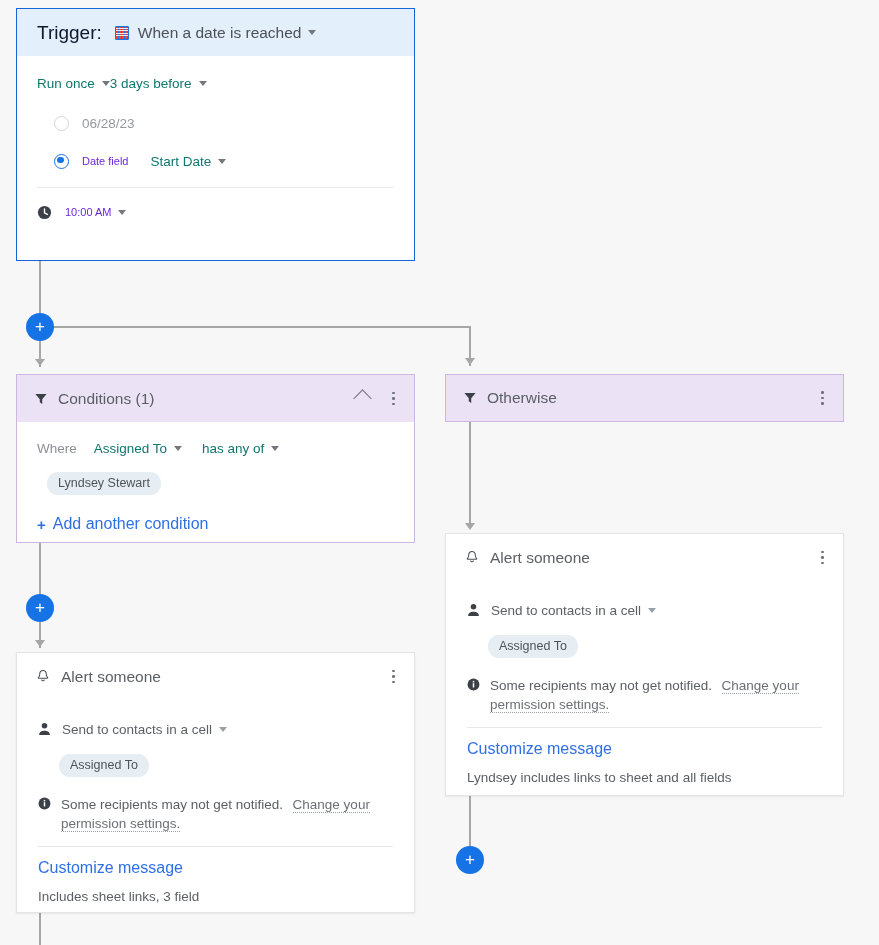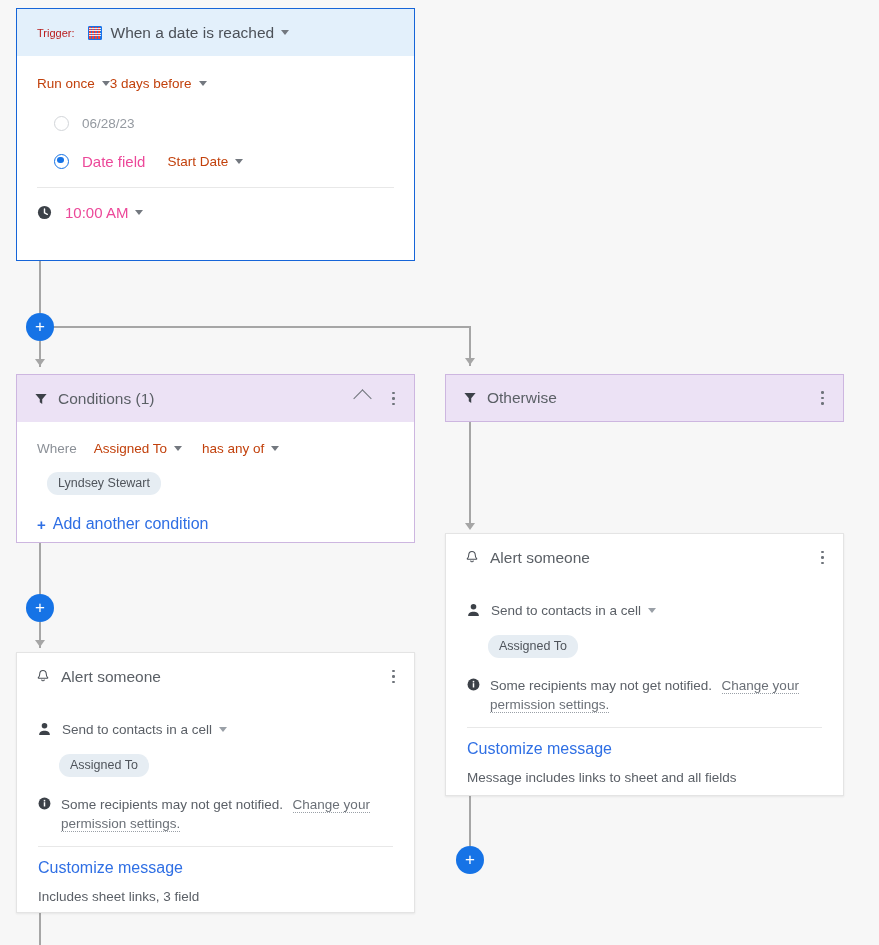--- a/index.html
+++ b/index.html
@@ -40,60 +40,60 @@
     align-items: center;
     box-sizing: border-box;
     height: 47px;
     padding: 0 14px 0 20px;
   }
   .hdr-trigger { background: #e3f0fb; }
   .hdr-cond    { background: #ece2f5; }
   .hdr-plain   { background: #ffffff; }
 
   .hdr-label {
-    color: #b91c1c;
-    font-size: 11px;
+    color: #0f172a;
+    font-size: 19px;
   }
   .hdr-title {
     color: #5b6066;
     font-size: 15.5px;
   }
   .hdr-title-strong {
     color: #4c5158;
     font-size: 15.5px;
   }
   .hdr-spacer { flex: 1 1 auto; }
 
   .body { padding: 12px 20px 16px 20px; }
 
   
   .row {
     display: flex;
     align-items: center;
     min-height: 26px;
   }
   .t-dropdown {
-    color: #c2410c;
+    color: #0f766e;
     font-size: 13.5px;
   }
   .t-muted {
     color: #9499a0;
     font-size: 13.5px;
   }
   .t-label {
     color: #8b9097;
     font-size: 13.5px;
   }
   .t-body {
     color: #5a5f66;
     font-size: 13.5px;
   }
   .t-dark {
-    color: #ec4899;
-    font-size: 15px;
+    color: #6d28d9;
+    font-size: 11px;
   }
 
   .caret {
     display: inline-block;
     margin-left: 7px;
     width: 0; height: 0;
     border-left: 4px solid transparent;
     border-right: 4px solid transparent;
     border-top: 5px solid #73787f;
     vertical-align: middle;
@@ -393,21 +393,21 @@
         <div style="margin-left:10px; line-height:18px;">
           <span class="t-body">Some recipients may not get notified.</span>
           <span class="dotted" style="margin-left:5px;">Change your permission settings.</span>
         </div>
       </div>
       <div class="divider" style="margin:13px 0 11px 0;"></div>
       <div class="row" style="min-height:20px;">
         <span class="link">Customize message</span>
       </div>
       <div class="row" style="margin-top:8px; min-height:20px;">
-        <span class="t-body">Message includes links to sheet and all fields</span>
+        <span class="t-body">Lyndsey includes links to sheet and all fields</span>
       </div>
     </div>
   </div>
 
   <div class="card card-plain" style="left:16px; top:652px; width:399px; height:261px;">
     <div class="hdr hdr-plain" style="padding:0 13px 0 19px;">
       <span class="ic" style="width:14px;height:15px;">
         <svg width="14" height="15" viewBox="0 0 16 17">
           <path d="M8 1.6c-2.2 0-3.7 1.6-3.7 3.8 0 2.9-1.1 3.8-1.7 4.5-.2.2 0 .6.3.6h10.2c.3 0 .5-.4.3-.6-.6-.7-1.7-1.6-1.7-4.5 0-2.2-1.5-3.8-3.7-3.8z" fill="none" stroke="#4c5158" stroke-width="1.2"></path>
           <path d="M6.5 11.8c0 .9.7 1.6 1.5 1.6s1.5-.7 1.5-1.6" fill="none" stroke="#4c5158" stroke-width="1.2"></path>

